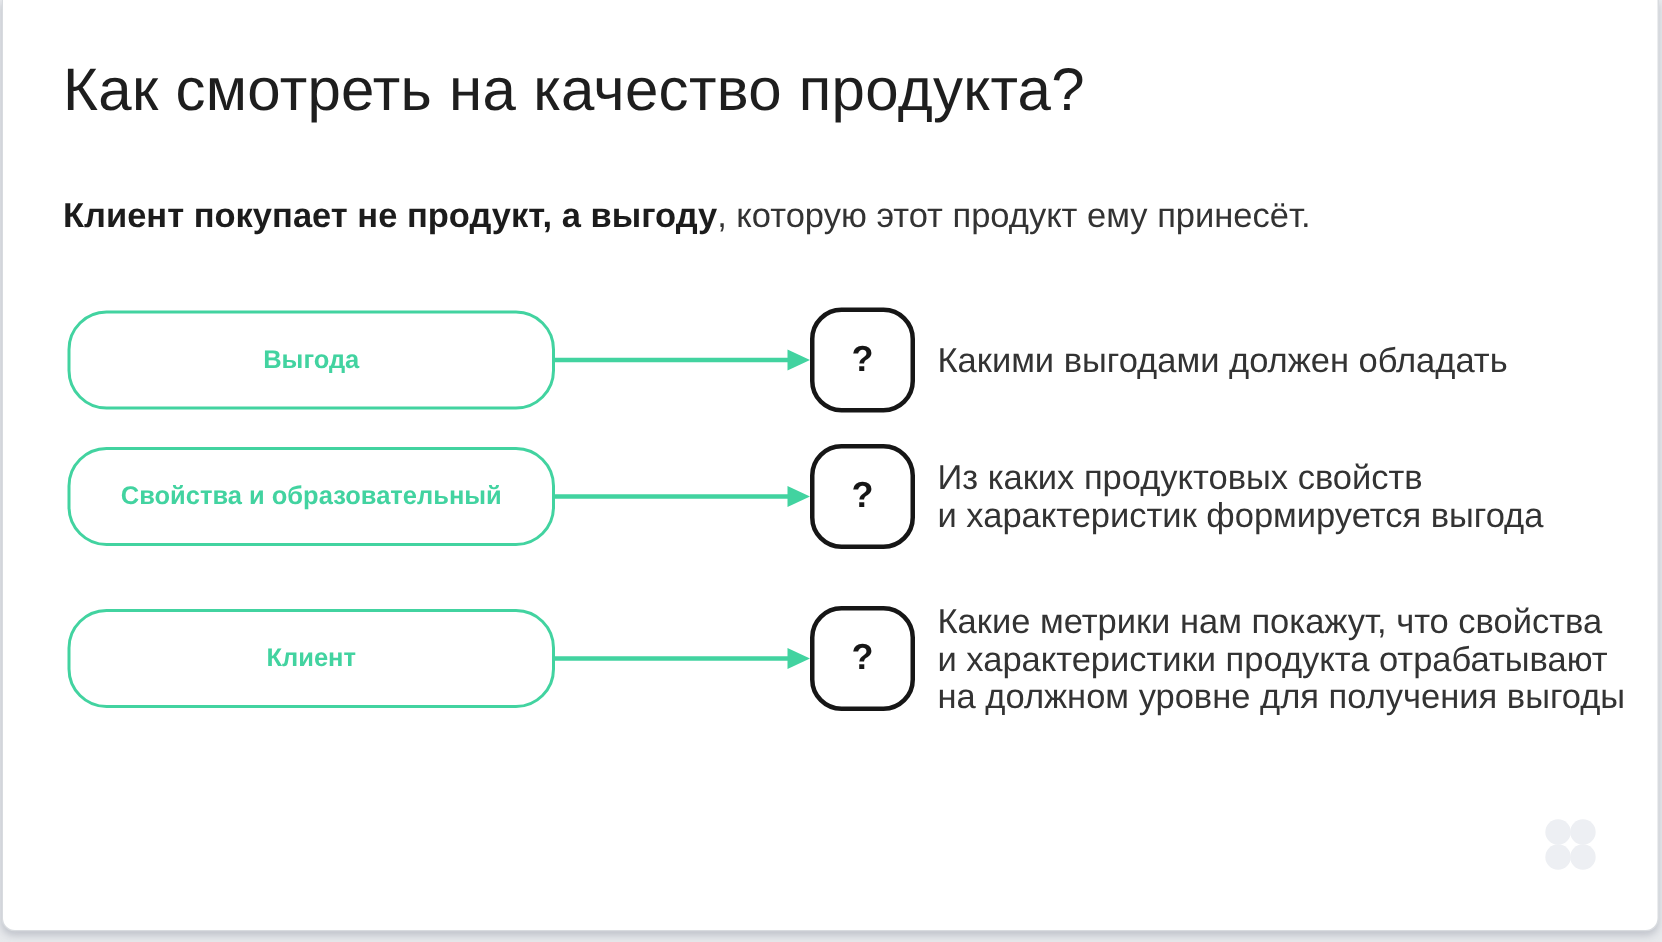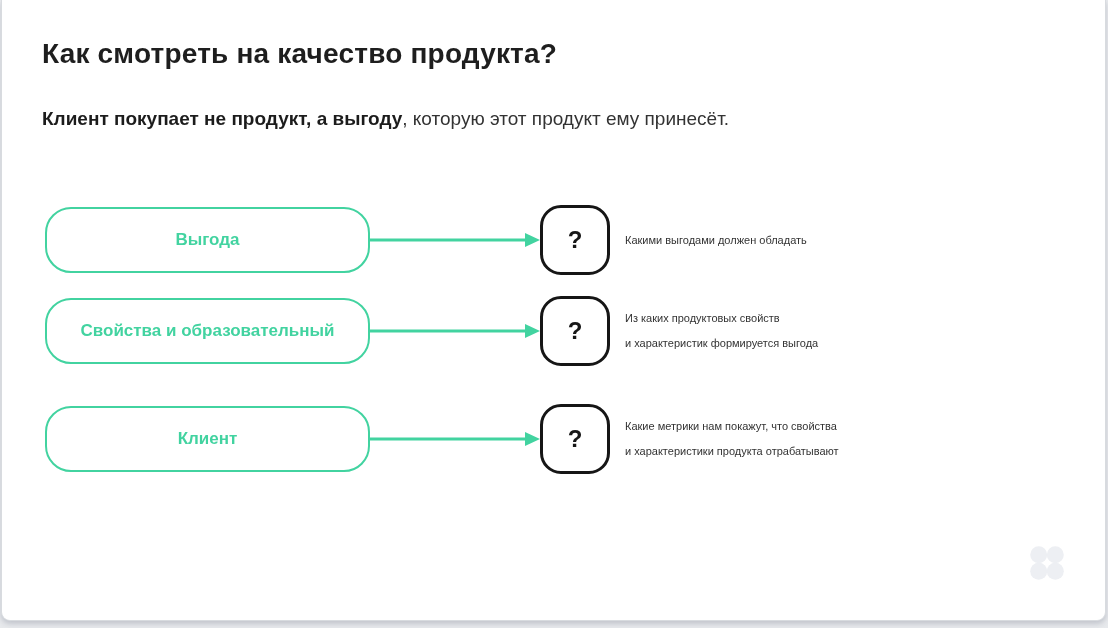--- a/index.html
+++ b/index.html
@@ -13,26 +13,26 @@
   .slide {
     position:absolute; top:0; left:1px; width:1105px; height:621px;
     background:#ffffff;
     border:1px solid var(--slide-border,#d8dbdf);
     border-top:none;
     border-radius:0 0 9px 9px;
     box-shadow:0 3px 5px rgba(150,156,168,0.45);
   }
   .title {
     position:absolute; left:40px; top:38px;
-    font-size:28px; font-weight:bold; color:var(--title-color,#1e1e1e);
+    font-size:40px; font-weight:normal; color:var(--title-color,#1e1e1e);
     letter-spacing:0.2px;
   }
   .subtitle {
-    position:absolute; left:40px; top:108px;
-    font-size:19px; color:var(--body-text,#333333);text-align:right;
+    position:absolute; left:40px; top:130px;
+    font-size:23px; color:var(--body-text,#333333);text-align:right;
   }
   .subtitle .b { font-weight:bold; color:#1c1c1c; }
   .flow-row {
     position:absolute; left:43px; height:70px;
     display:flex; align-items:center;
   }
   .row-0 { top:205px; }
   .row-1 { top:296px; }
   .row-2 { top:404px; }
   .term-box {
@@ -49,21 +49,21 @@
   .q-box {
     width:70px; height:70px; flex:0 0 auto;
     border:3px solid var(--box-border-dark,#161616);
     border-radius:21px;
     display:flex; align-items:center; justify-content:center;
     background:#ffffff;
   }
   .q-mark { font-size:24px; font-weight:bold; color:var(--box-border-dark,#161616); }
   .desc {
     margin-left:15px;
-    font-size:11px; line-height:25px; color:var(--body-text,#333333);
+    font-size:23px; line-height:25px; color:var(--body-text,#333333);
     white-space:nowrap;
   }
   .logo {
     position:absolute; left:1028px; top:546px; width:34px; height:34px;
   }
 </style>
 </head>
 <body>
 
 <div class="slide">
@@ -114,20 +114,21 @@
     <svg class="arrow" width="170" height="20" viewBox="0 0 170 20">
       <line x1="0" y1="10" x2="157" y2="10" stroke="#42d3a0" stroke-width="3"></line>
       <path d="M155,3 L170,10 L155,17 Z" fill="#42d3a0"></path>
     </svg>
     <div class="q-box">
       <span class="q-mark">?</span>
     </div>
     <div class="desc">
       <div>Какие метрики нам покажут, что свойства</div>
       <div>и характеристики продукта отрабатывают</div>
+      <div>на должном уровне для получения выгоды</div>
     </div>
   </div>
 
   <svg class="logo" viewBox="0 0 32 32">
     <circle cx="8.2" cy="8.2" r="8" fill="#edeff3"></circle>
     <circle cx="23.8" cy="8.2" r="8" fill="#edeff3"></circle>
     <circle cx="8.2" cy="23.8" r="8" fill="#edeff3"></circle>
     <circle cx="23.8" cy="23.8" r="8" fill="#edeff3"></circle>
   </svg>
 

